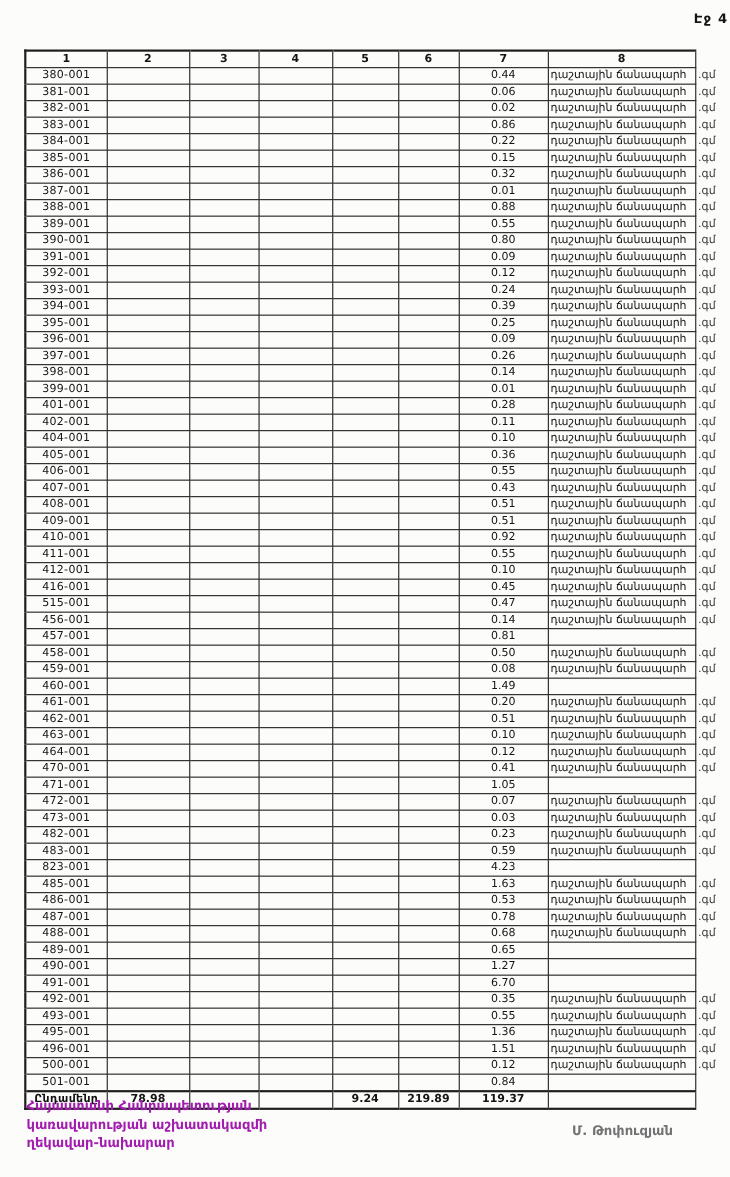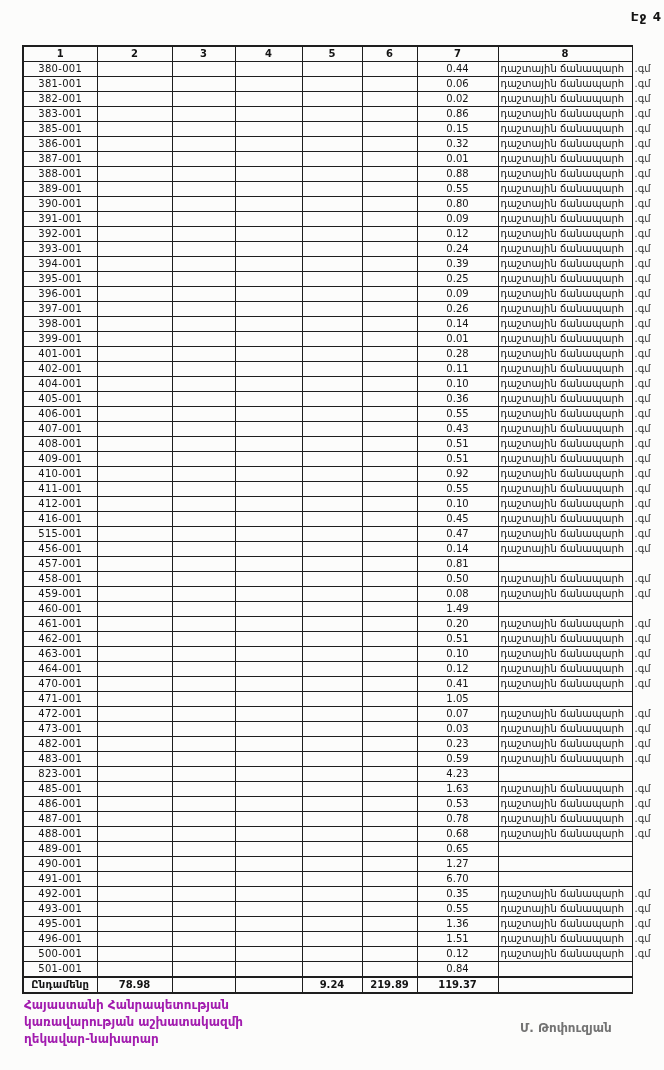--- a/index.html
+++ b/index.html
@@ -121,20 +121,31 @@
       <td></td>
       <td></td>
       <td></td>
       <td></td>
       <td></td>
       <td class="c-val">0.86</td>
       <td class="c-desc">դաշտային ճանապարհ</td>
       <td class="c-note">.գմ</td>
     </tr>
         <tr>
+      <td class="c-id">384-001</td>
+      <td></td>
+      <td></td>
+      <td></td>
+      <td></td>
+      <td></td>
+      <td class="c-val">0.22</td>
+      <td class="c-desc">դաշտային ճանապարհ</td>
+      <td class="c-note">.գմ</td>
+    </tr>
+        <tr>
       <td class="c-id">385-001</td>
       <td></td>
       <td></td>
       <td></td>
       <td></td>
       <td></td>
       <td class="c-val">0.15</td>
       <td class="c-desc">դաշտային ճանապարհ</td>
       <td class="c-note">.գմ</td>
     </tr>

